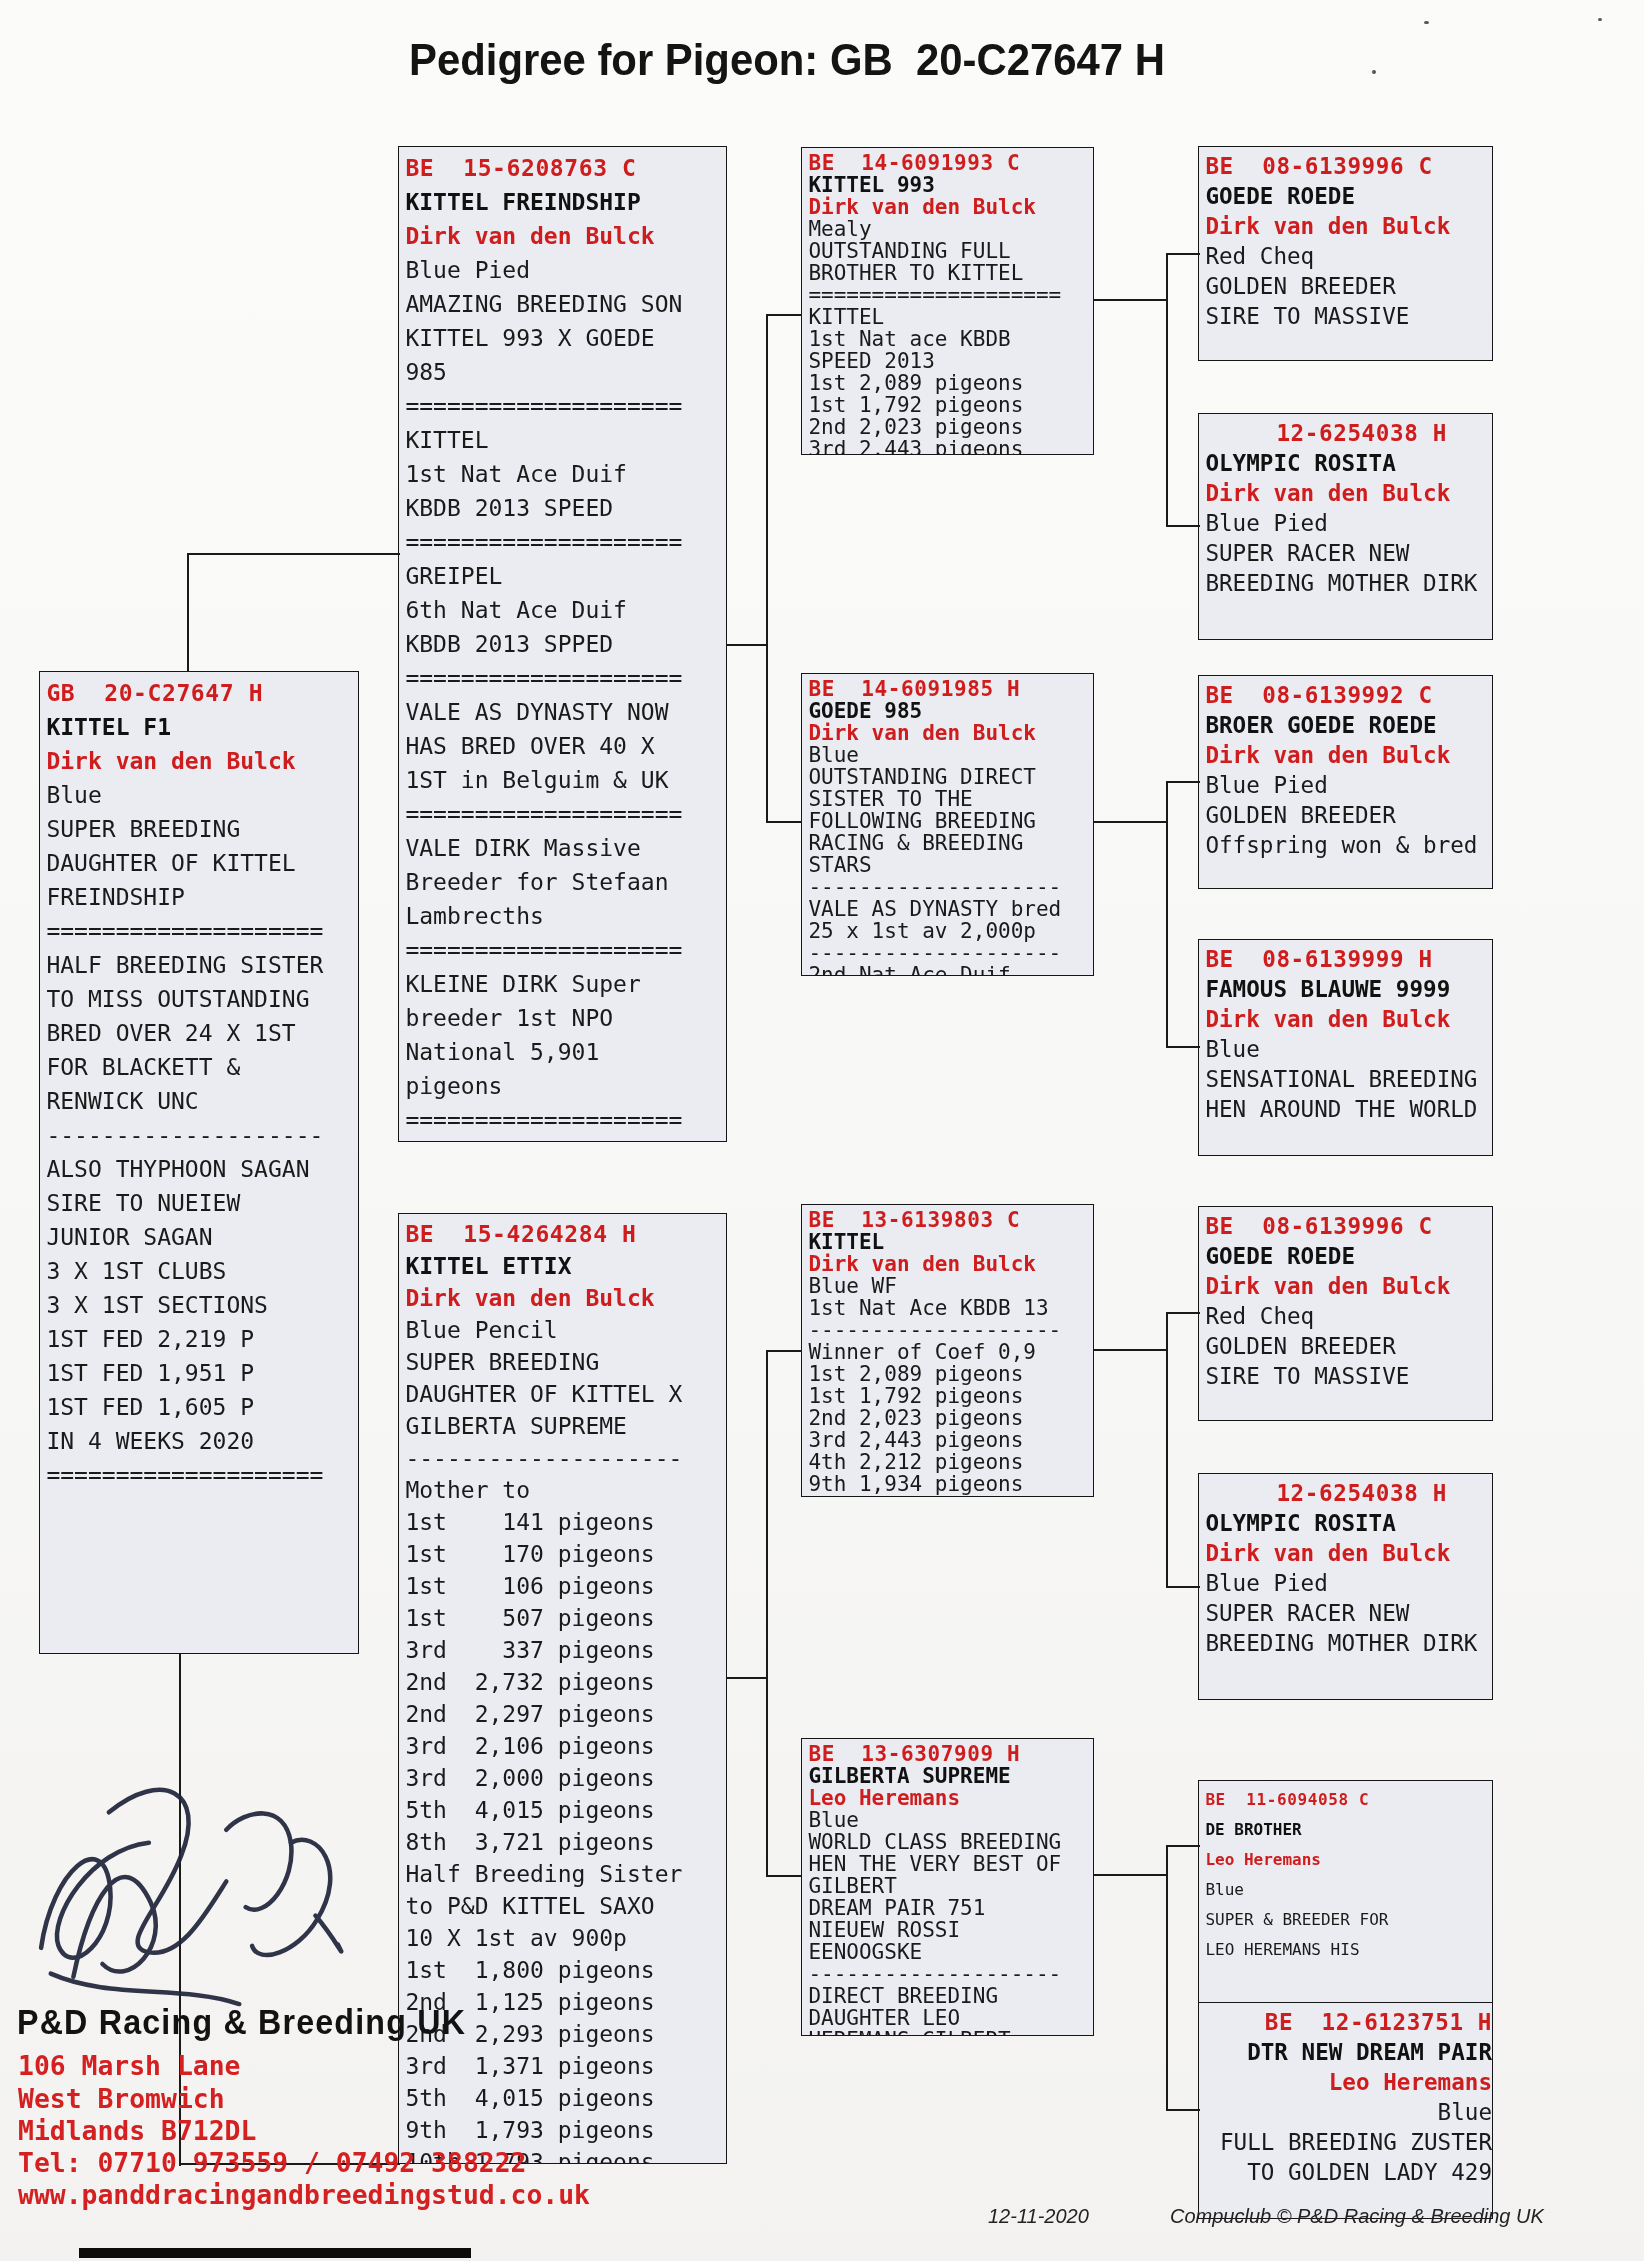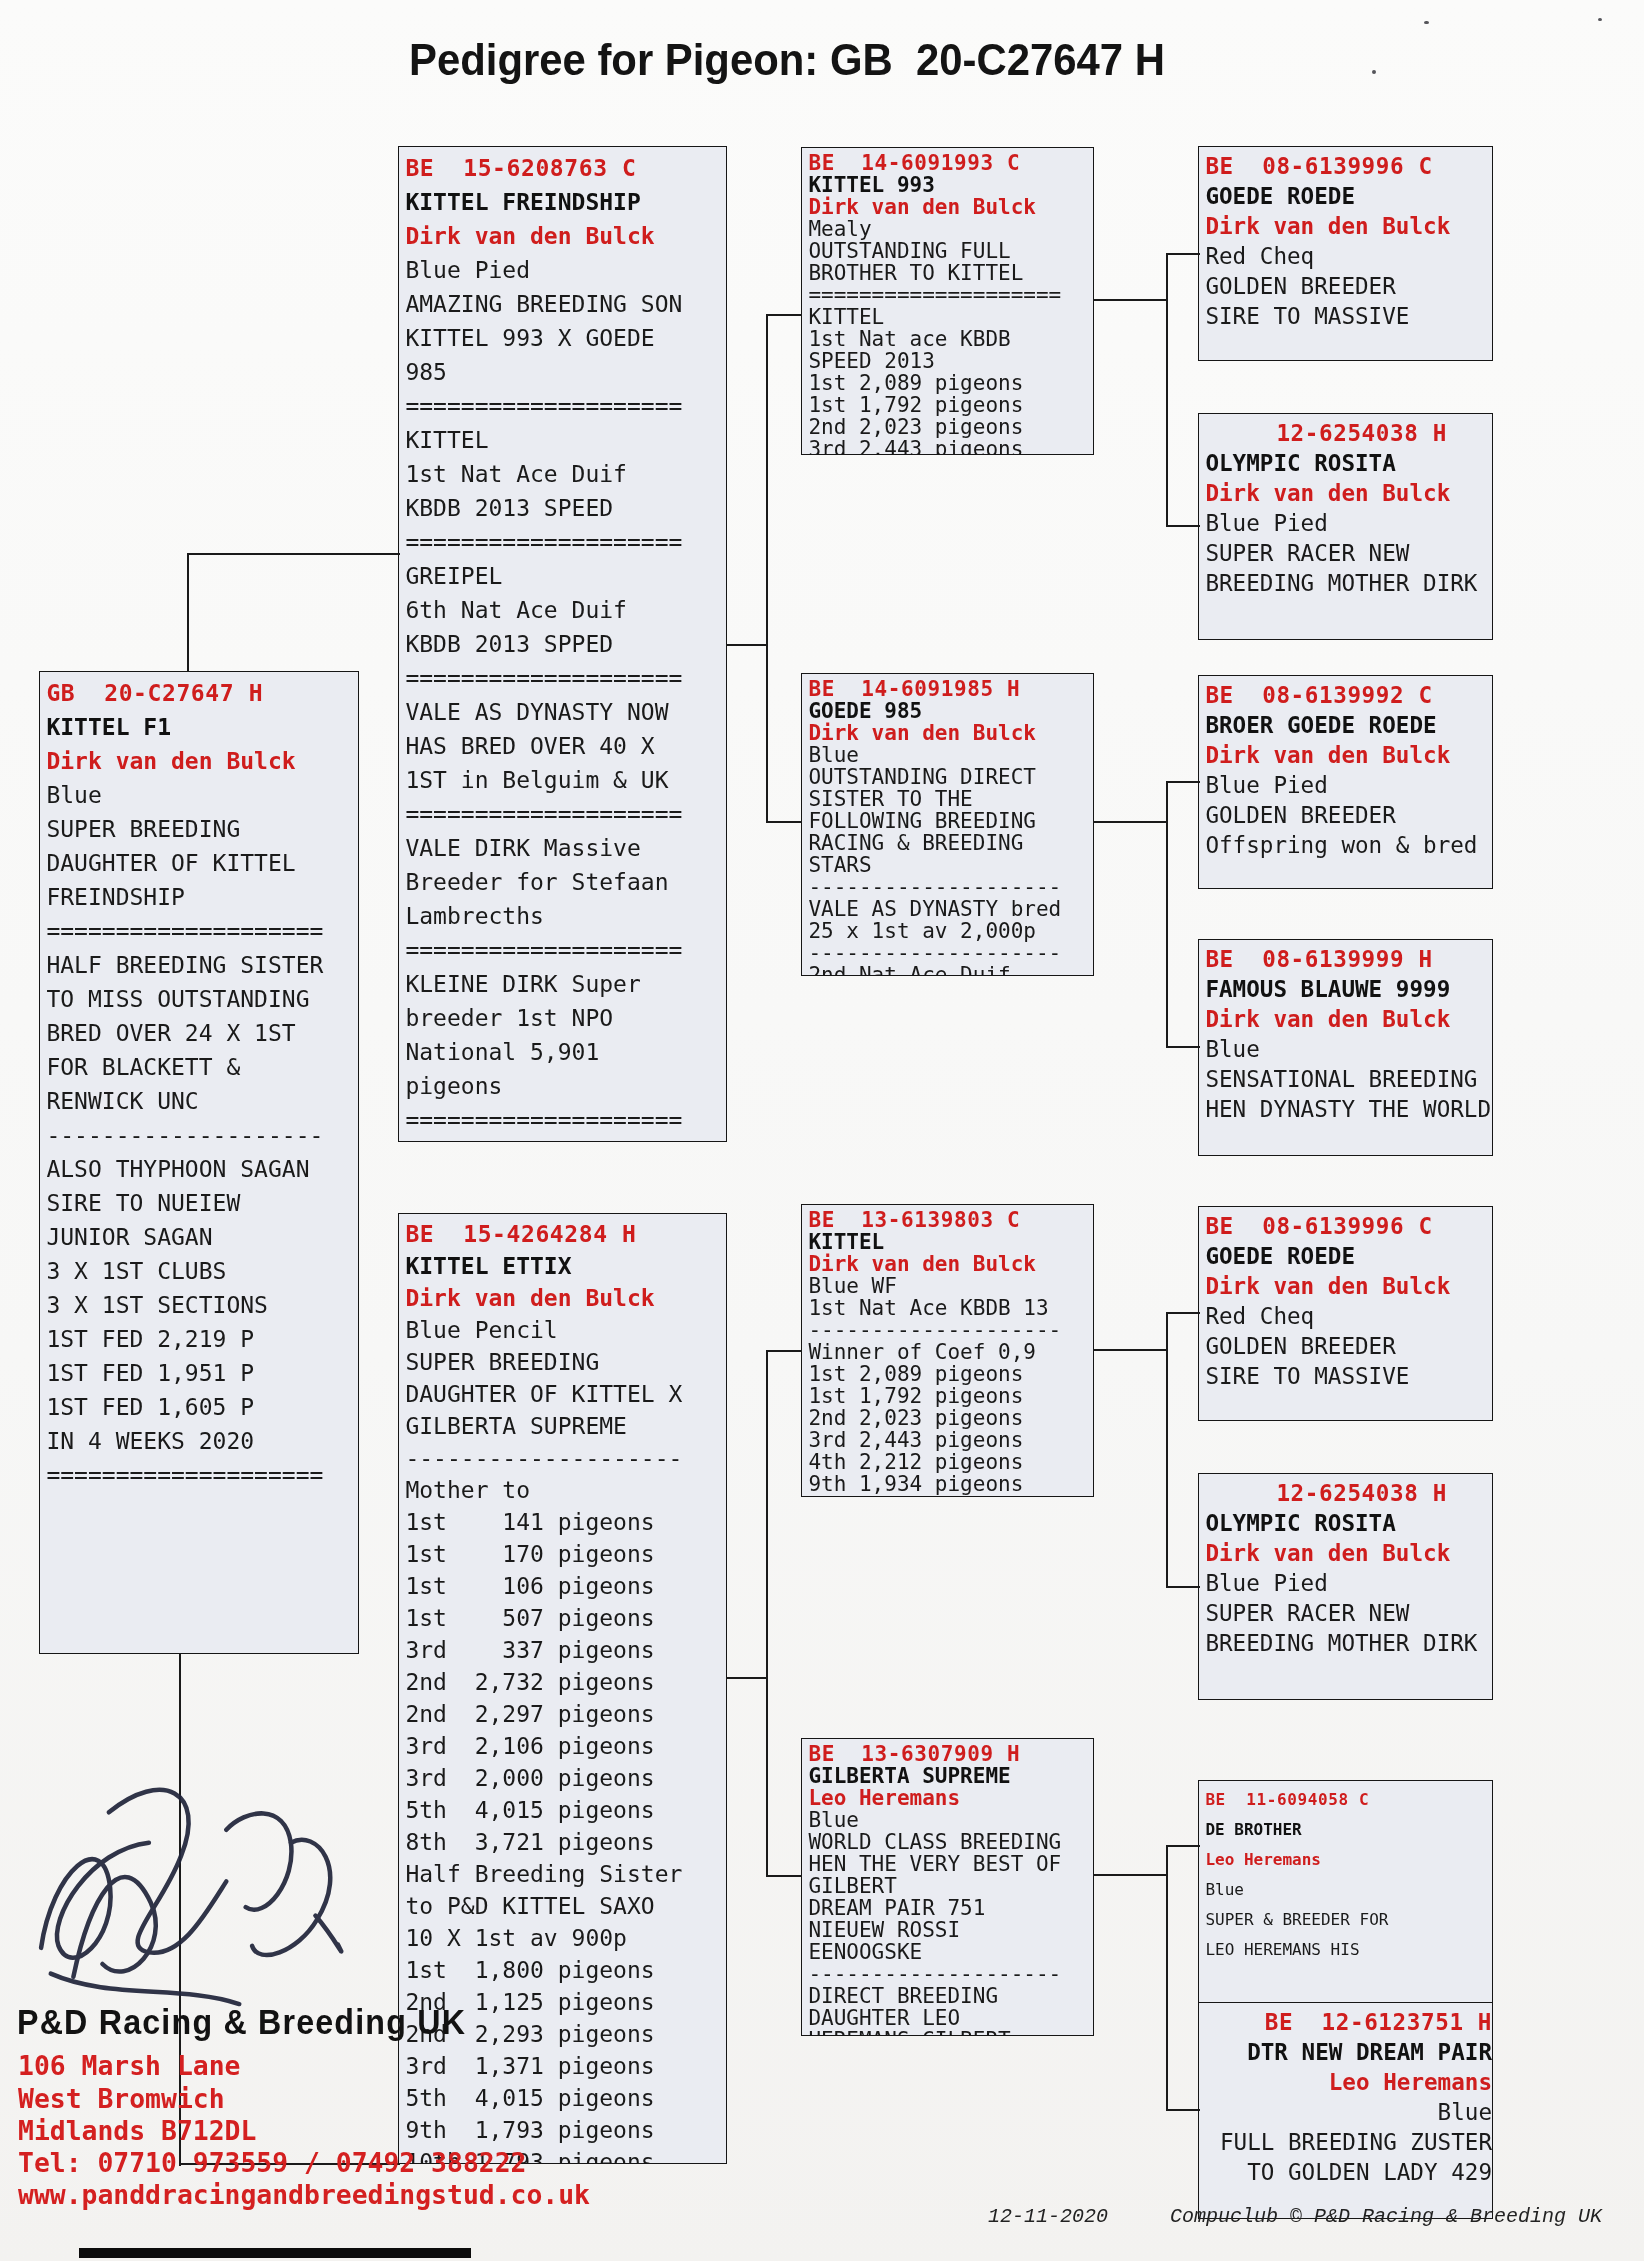--- a/index.html
+++ b/index.html
@@ -41,21 +41,21 @@
     font-size:35px;color:#121212;letter-spacing:1.3px;white-space:pre;
     transform:scaleX(.92);transform-origin:left top;
   }
   .contact-red{
     position:absolute;left:18px;
     font-family:"DejaVu Sans Mono",monospace;font-weight:700;
     font-size:26.4px;color:#d42020;white-space:pre;letter-spacing:0px;
   }
   .footer{
     position:absolute;top:2205px;
-    font-family:Liberation Mono, monospace;font-style:italic;
+    font-family:Liberation Sans, sans-serif;font-style:italic;
     font-size:20px;color:#222;white-space:pre;
   }
   .blackbar{position:absolute;left:79px;top:2248px;width:392px;height:9.7px;background:#0c0c0c;}
   .speck{position:absolute;background:#55555a;border-radius:50%;}
   .sig{position:absolute;left:11.6px;top:1751px;}
 </style>
 </head>
 <body>
 
 <div class="page">
@@ -66,21 +66,21 @@
       <div class="pbox" style="left: 39px; top: 671px; width: 320px; height: 983px; font-size: 23px; line-height: 34px;"><div class="ln h">GB  20-C27647 H</div><div class="ln n">KITTEL F1</div><div class="ln r">Dirk van den Bulck</div><div class="ln t">Blue</div><div class="ln t">SUPER BREEDING</div><div class="ln t">DAUGHTER OF KITTEL</div><div class="ln t">FREINDSHIP</div><div class="ln t">====================</div><div class="ln t">HALF BREEDING SISTER</div><div class="ln t">TO MISS OUTSTANDING</div><div class="ln t">BRED OVER 24 X 1ST</div><div class="ln t">FOR BLACKETT &amp;</div><div class="ln t">RENWICK UNC</div><div class="ln t">--------------------</div><div class="ln t">ALSO THYPHOON SAGAN</div><div class="ln t">SIRE TO NUEIEW</div><div class="ln t">JUNIOR SAGAN</div><div class="ln t">3 X 1ST CLUBS</div><div class="ln t">3 X 1ST SECTIONS</div><div class="ln t">1ST FED 2,219 P</div><div class="ln t">1ST FED 1,951 P</div><div class="ln t">1ST FED 1,605 P</div><div class="ln t">IN 4 WEEKS 2020</div><div class="ln t">====================</div></div>
       <div class="pbox" style="left: 398px; top: 146px; width: 329px; height: 996px; font-size: 23px; line-height: 34px;"><div class="ln h">BE  15-6208763 C</div><div class="ln n">KITTEL FREINDSHIP</div><div class="ln r">Dirk van den Bulck</div><div class="ln t">Blue Pied</div><div class="ln t">AMAZING BREEDING SON</div><div class="ln t">KITTEL 993 X GOEDE</div><div class="ln t">985</div><div class="ln t">====================</div><div class="ln t">KITTEL</div><div class="ln t">1st Nat Ace Duif</div><div class="ln t">KBDB 2013 SPEED</div><div class="ln t">====================</div><div class="ln t">GREIPEL</div><div class="ln t">6th Nat Ace Duif</div><div class="ln t">KBDB 2013 SPPED</div><div class="ln t">====================</div><div class="ln t">VALE AS DYNASTY NOW</div><div class="ln t">HAS BRED OVER 40 X</div><div class="ln t">1ST in Belguim &amp; UK</div><div class="ln t">====================</div><div class="ln t">VALE DIRK Massive</div><div class="ln t">Breeder for Stefaan</div><div class="ln t">Lambrecths</div><div class="ln t">====================</div><div class="ln t">KLEINE DIRK Super</div><div class="ln t">breeder 1st NPO</div><div class="ln t">National 5,901</div><div class="ln t">pigeons</div><div class="ln t">====================</div></div>
       <div class="pbox" style="left: 398px; top: 1213px; width: 329px; height: 951px; font-size: 23px; line-height: 32px;"><div class="ln h">BE  15-4264284 H</div><div class="ln n">KITTEL ETTIX</div><div class="ln r">Dirk van den Bulck</div><div class="ln t">Blue Pencil</div><div class="ln t">SUPER BREEDING</div><div class="ln t">DAUGHTER OF KITTEL X</div><div class="ln t">GILBERTA SUPREME</div><div class="ln t">--------------------</div><div class="ln t">Mother to</div><div class="ln t">1st    141 pigeons</div><div class="ln t">1st    170 pigeons</div><div class="ln t">1st    106 pigeons</div><div class="ln t">1st    507 pigeons</div><div class="ln t">3rd    337 pigeons</div><div class="ln t">2nd  2,732 pigeons</div><div class="ln t">2nd  2,297 pigeons</div><div class="ln t">3rd  2,106 pigeons</div><div class="ln t">3rd  2,000 pigeons</div><div class="ln t">5th  4,015 pigeons</div><div class="ln t">8th  3,721 pigeons</div><div class="ln t">Half Breeding Sister</div><div class="ln t">to P&amp;D KITTEL SAXO</div><div class="ln t">10 X 1st av 900p</div><div class="ln t">1st  1,800 pigeons</div><div class="ln t">2nd  1,125 pigeons</div><div class="ln t">2nd  2,293 pigeons</div><div class="ln t">3rd  1,371 pigeons</div><div class="ln t">5th  4,015 pigeons</div><div class="ln t">9th  1,793 pigeons</div><div class="ln t">10th 1,793 pigeons</div></div>
       <div class="pbox" style="left: 801px; top: 147px; width: 293px; height: 308px; font-size: 21px; line-height: 22px;"><div class="ln h">BE  14-6091993 C</div><div class="ln n">KITTEL 993</div><div class="ln r">Dirk van den Bulck</div><div class="ln t">Mealy</div><div class="ln t">OUTSTANDING FULL</div><div class="ln t">BROTHER TO KITTEL</div><div class="ln t">====================</div><div class="ln t">KITTEL</div><div class="ln t">1st Nat ace KBDB</div><div class="ln t">SPEED 2013</div><div class="ln t">1st 2,089 pigeons</div><div class="ln t">1st 1,792 pigeons</div><div class="ln t">2nd 2,023 pigeons</div><div class="ln t">3rd 2,443 pigeons</div></div>
       <div class="pbox" style="left: 801px; top: 673px; width: 293px; height: 303px; font-size: 21px; line-height: 22px;"><div class="ln h">BE  14-6091985 H</div><div class="ln n">GOEDE 985</div><div class="ln r">Dirk van den Bulck</div><div class="ln t">Blue</div><div class="ln t">OUTSTANDING DIRECT</div><div class="ln t">SISTER TO THE</div><div class="ln t">FOLLOWING BREEDING</div><div class="ln t">RACING &amp; BREEDING</div><div class="ln t">STARS</div><div class="ln t">--------------------</div><div class="ln t">VALE AS DYNASTY bred</div><div class="ln t">25 x 1st av 2,000p</div><div class="ln t">--------------------</div><div class="ln t">2nd Nat Ace Duif</div></div>
       <div class="pbox" style="left: 801px; top: 1204px; width: 293px; height: 293px; font-size: 21px; line-height: 22px;"><div class="ln h">BE  13-6139803 C</div><div class="ln n">KITTEL</div><div class="ln r">Dirk van den Bulck</div><div class="ln t">Blue WF</div><div class="ln t">1st Nat Ace KBDB 13</div><div class="ln t">--------------------</div><div class="ln t">Winner of Coef 0,9</div><div class="ln t">1st 2,089 pigeons</div><div class="ln t">1st 1,792 pigeons</div><div class="ln t">2nd 2,023 pigeons</div><div class="ln t">3rd 2,443 pigeons</div><div class="ln t">4th 2,212 pigeons</div><div class="ln t">9th 1,934 pigeons</div><div class="ln t">--------------------</div></div>
       <div class="pbox" style="left: 801px; top: 1738px; width: 293px; height: 298px; font-size: 21px; line-height: 22px;"><div class="ln h">BE  13-6307909 H</div><div class="ln n">GILBERTA SUPREME</div><div class="ln r">Leo Heremans</div><div class="ln t">Blue</div><div class="ln t">WORLD CLASS BREEDING</div><div class="ln t">HEN THE VERY BEST OF</div><div class="ln t">GILBERT</div><div class="ln t">DREAM PAIR 751</div><div class="ln t">NIEUEW ROSSI</div><div class="ln t">EENOOGSKE</div><div class="ln t">--------------------</div><div class="ln t">DIRECT BREEDING</div><div class="ln t">DAUGHTER LEO</div><div class="ln t">HEREMANS GILBERT</div></div>
       <div class="pbox" style="left: 1198px; top: 146px; width: 295px; height: 215px; font-size: 22.6px; line-height: 30px;"><div class="ln h">BE  08-6139996 C</div><div class="ln n">GOEDE ROEDE</div><div class="ln r">Dirk van den Bulck</div><div class="ln t">Red Cheq</div><div class="ln t">GOLDEN BREEDER</div><div class="ln t">SIRE TO MASSIVE</div></div>
       <div class="pbox" style="left: 1198px; top: 413px; width: 295px; height: 227px; font-size: 22.6px; line-height: 30px;"><div class="ln h">     12-6254038 H</div><div class="ln n">OLYMPIC ROSITA</div><div class="ln r">Dirk van den Bulck</div><div class="ln t">Blue Pied</div><div class="ln t">SUPER RACER NEW</div><div class="ln t">BREEDING MOTHER DIRK</div></div>
       <div class="pbox" style="left: 1198px; top: 675px; width: 295px; height: 214px; font-size: 22.6px; line-height: 30px;"><div class="ln h">BE  08-6139992 C</div><div class="ln n">BROER GOEDE ROEDE</div><div class="ln r">Dirk van den Bulck</div><div class="ln t">Blue Pied</div><div class="ln t">GOLDEN BREEDER</div><div class="ln t">Offspring won &amp; bred</div></div>
-      <div class="pbox" style="left: 1198px; top: 939px; width: 295px; height: 217px; font-size: 22.6px; line-height: 30px;"><div class="ln h">BE  08-6139999 H</div><div class="ln n">FAMOUS BLAUWE 9999</div><div class="ln r">Dirk van den Bulck</div><div class="ln t">Blue</div><div class="ln t">SENSATIONAL BREEDING</div><div class="ln t">HEN DYNASTY THE WORLD</div></div>
+      <div class="pbox" style="left: 1198px; top: 939px; width: 295px; height: 217px; font-size: 22.6px; line-height: 30px;"><div class="ln h">BE  08-6139999 H</div><div class="ln n">FAMOUS BLAUWE 9999</div><div class="ln r">Dirk van den Bulck</div><div class="ln t">Blue</div><div class="ln t">SENSATIONAL BREEDING</div><div class="ln t">HEN AROUND THE WORLD</div></div>
       <div class="pbox" style="left: 1198px; top: 1206px; width: 295px; height: 215px; font-size: 22.6px; line-height: 30px;"><div class="ln h">BE  08-6139996 C</div><div class="ln n">GOEDE ROEDE</div><div class="ln r">Dirk van den Bulck</div><div class="ln t">Red Cheq</div><div class="ln t">GOLDEN BREEDER</div><div class="ln t">SIRE TO MASSIVE</div></div>
       <div class="pbox" style="left: 1198px; top: 1473px; width: 295px; height: 227px; font-size: 22.6px; line-height: 30px;"><div class="ln h">     12-6254038 H</div><div class="ln n">OLYMPIC ROSITA</div><div class="ln r">Dirk van den Bulck</div><div class="ln t">Blue Pied</div><div class="ln t">SUPER RACER NEW</div><div class="ln t">BREEDING MOTHER DIRK</div></div>
       <div class="pbox" style="left: 1198px; top: 1780px; width: 295px; height: 277px; font-size: 16px; line-height: 30px;"><div class="ln h">BE  11-6094058 C</div><div class="ln n">DE BROTHER</div><div class="ln r">Leo Heremans</div><div class="ln t">Blue</div><div class="ln t">SUPER &amp; BREEDER FOR</div><div class="ln t">LEO HEREMANS HIS</div></div>
       <div class="pbox" style="left: 1198px; top: 2002px; width: 295px; height: 217px; font-size: 22.6px; line-height: 30px; text-align: right;"><div class="ln h">BE  12-6123751 H</div><div class="ln n">DTR NEW DREAM PAIR</div><div class="ln r">Leo Heremans</div><div class="ln t">Blue</div><div class="ln t">FULL BREEDING ZUSTER</div><div class="ln t">TO GOLDEN LADY 429</div></div>
     </div>
 
   <div id="lines-layer">
       <div class="seg" style="left: 187px; top: 553px; width: 213px; height: 1.9px;"></div>
       <div class="seg" style="left: 187px; top: 553px; width: 1.9px; height: 119px;"></div>
       <div class="seg" style="left: 179px; top: 1653px; width: 1.9px; height: 513px;"></div>

